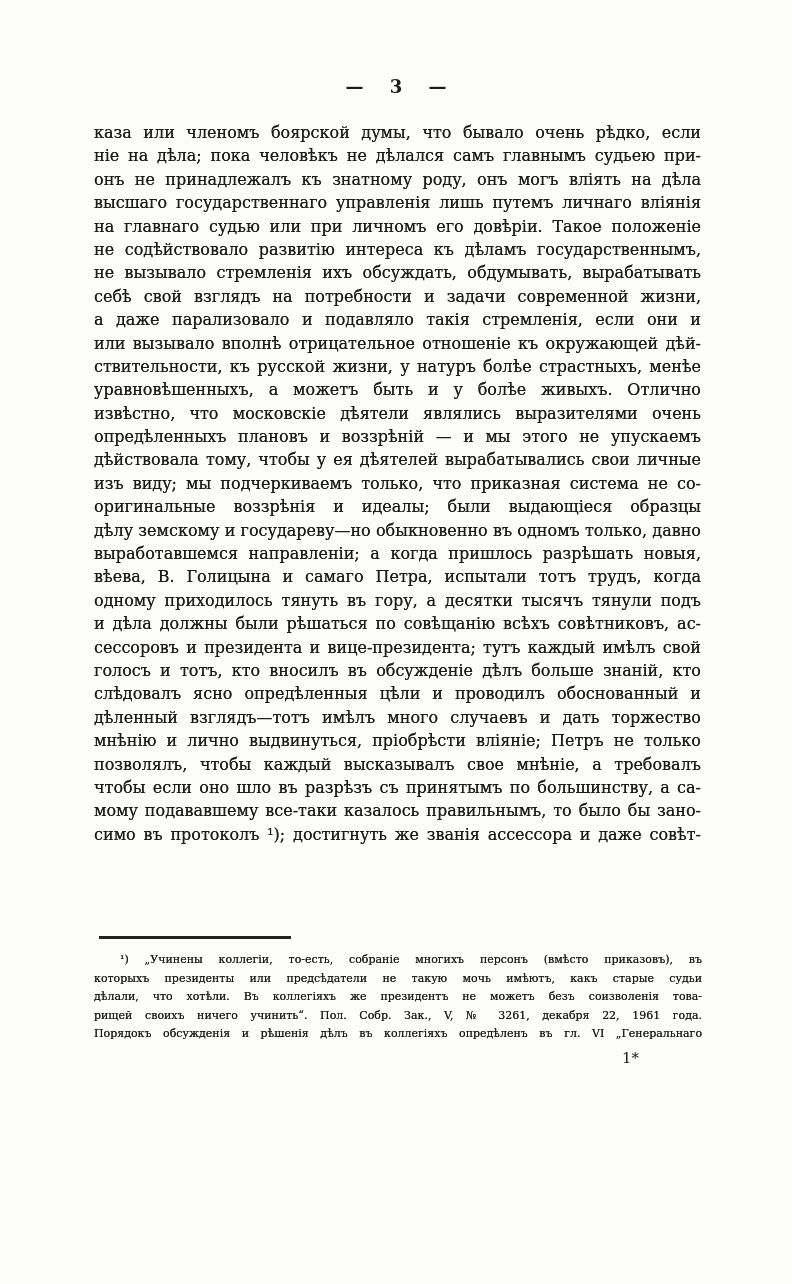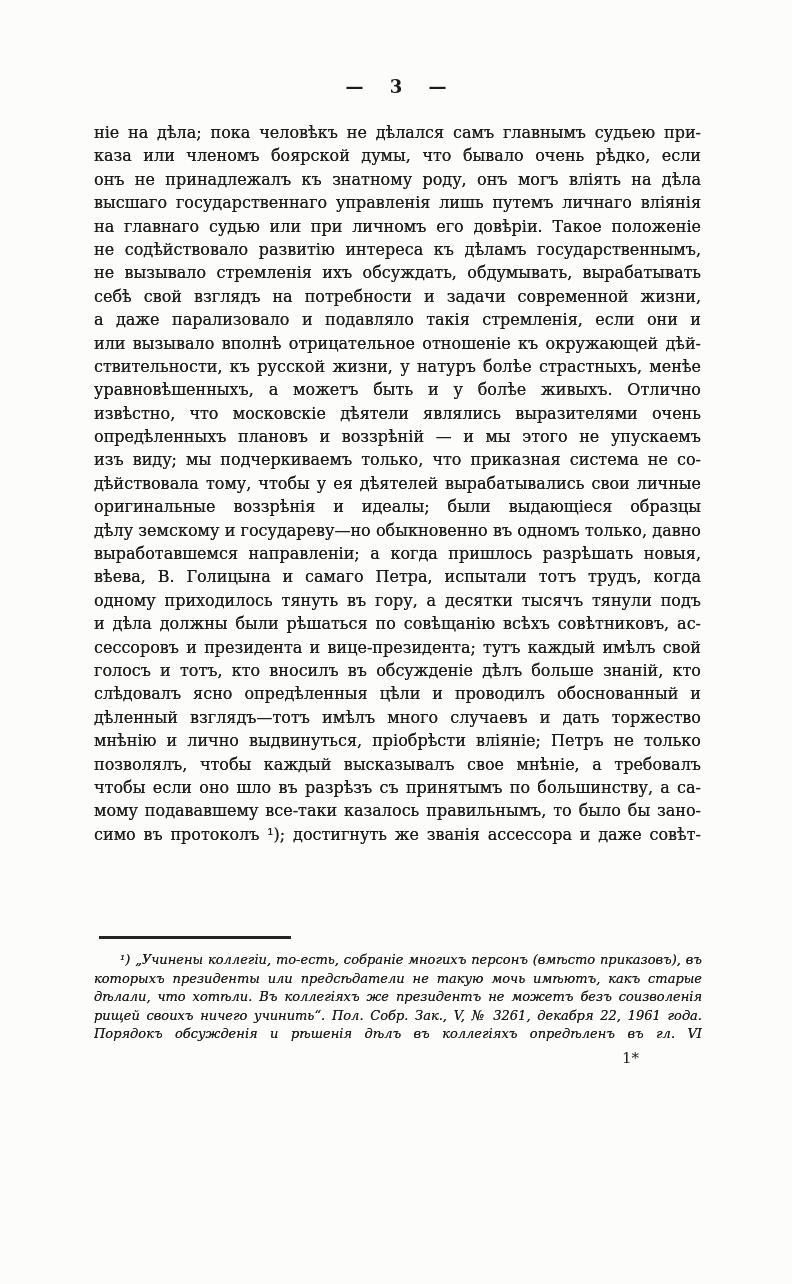--- a/index.html
+++ b/index.html
@@ -54,28 +54,27 @@
     height: 2.5px;
     background: #242424;
   }
   .footnote-block {
     position: absolute;
     top: 951px;
     left: 94px;
     width: 608px;
   }
   .footnote-line {
-    font-size: 13px;
+    font-size: 11px;
     line-height: 18.6px;
     height: 18.6px;
     overflow: hidden;
     text-align: justify;
     text-align-last: justify;
     text-shadow: 0 0 0.3px rgba(20,20,20,0.85);
-    font-style: italic;
   }
   .footnote-line.first {
     text-indent: 26px;
   }
   .signature-line {
     position: absolute;
     top: 1049px;
     left: 94px;
     width: 607px;
     text-align: right;
@@ -86,36 +85,36 @@
   }
 </style>
 </head>
 <body>
 
 <div class="page">
 
   <div class="page-header">— 3 —</div>
 
   <div class="body-block">
+    <div class="body-line">каза или членомъ боярской думы, что бывало очень рѣдко, если</div>
     <div class="body-line">ніе на дѣла; пока человѣкъ не дѣлался самъ главнымъ судьею при-</div>
-    <div class="body-line">каза или членомъ боярской думы, что бывало очень рѣдко, если</div>
     <div class="body-line">онъ не принадлежалъ къ знатному роду, онъ могъ вліять на дѣла</div>
     <div class="body-line">высшаго государственнаго управленія лишь путемъ личнаго вліянія</div>
     <div class="body-line">на главнаго судью или при личномъ его довѣріи. Такое положеніе</div>
     <div class="body-line">не содѣйствовало развитію интереса къ дѣламъ государственнымъ,</div>
     <div class="body-line">не вызывало стремленія ихъ обсуждать, обдумывать, вырабатывать</div>
     <div class="body-line">себѣ свой взглядъ на потребности и задачи современной жизни,</div>
     <div class="body-line">а даже парализовало и подавляло такія стремленія, если они и</div>
     <div class="body-line">или вызывало вполнѣ отрицательное отношеніе къ окружающей дѣй-</div>
     <div class="body-line">ствительности, къ русской жизни, у натуръ болѣе страстныхъ, менѣе</div>
     <div class="body-line">уравновѣшенныхъ, а можетъ быть и у болѣе живыхъ. Отлично</div>
     <div class="body-line">извѣстно, что московскіе дѣятели являлись выразителями очень</div>
     <div class="body-line">опредѣленныхъ плановъ и воззрѣній — и мы этого не упускаемъ</div>
+    <div class="body-line">дѣйствовала тому, чтобы у ея дѣятелей вырабатывались свои личные</div>
     <div class="body-line">изъ виду; мы подчеркиваемъ только, что приказная система не со-</div>
-    <div class="body-line">дѣйствовала тому, чтобы у ея дѣятелей вырабатывались свои личные</div>
     <div class="body-line">оригинальные воззрѣнія и идеалы; были выдающіеся образцы служенія</div>
     <div class="body-line">дѣлу земскому и государеву—но обыкновенно въ одномъ только, давно</div>
     <div class="body-line">выработавшемся направленіи; а когда пришлось разрѣшать новыя,</div>
     <div class="body-line">вѣева, В. Голицына и самаго Петра, испытали тотъ трудъ, когда</div>
     <div class="body-line">одному приходилось тянуть въ гору, а десятки тысячъ тянули подъ</div>
     <div class="body-line">и дѣла должны были рѣшаться по совѣщанію всѣхъ совѣтниковъ, ас-</div>
     <div class="body-line">сессоровъ и президента и вице-президента; тутъ каждый имѣлъ свой</div>
     <div class="body-line">голосъ и тотъ, кто вносилъ въ обсужденіе дѣлъ больше знаній, кто пре-</div>
     <div class="body-line">слѣдовалъ ясно опредѣленныя цѣли и проводилъ обоснованный и опре-</div>
     <div class="body-line">дѣленный взглядъ—тотъ имѣлъ много случаевъ и дать торжество своему</div>

